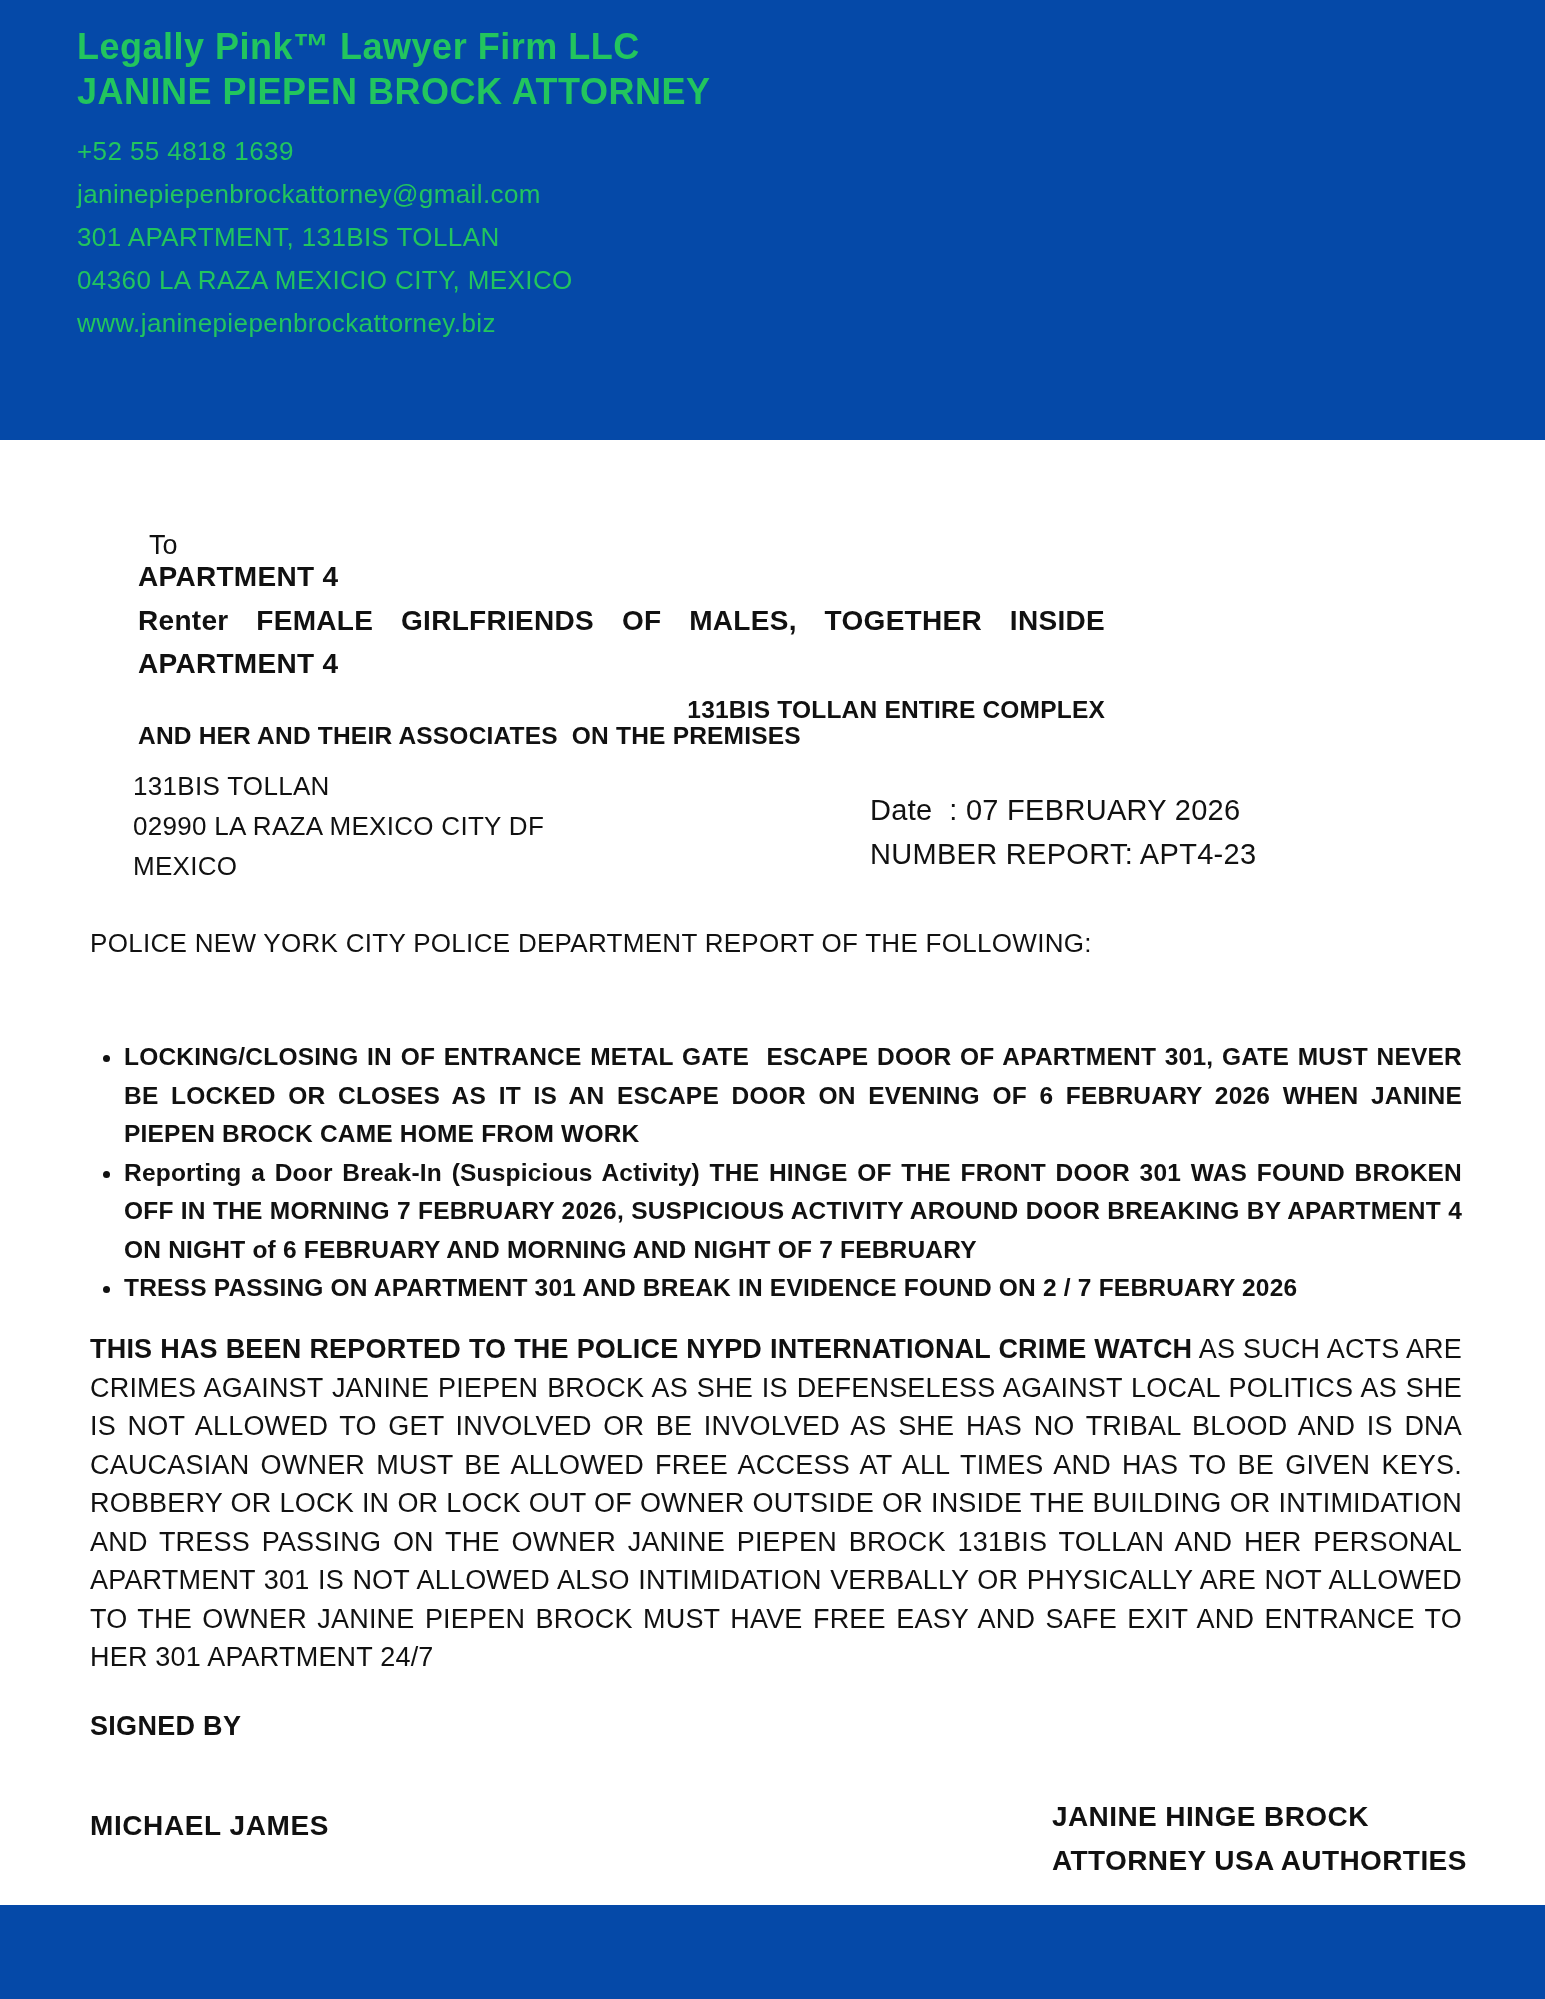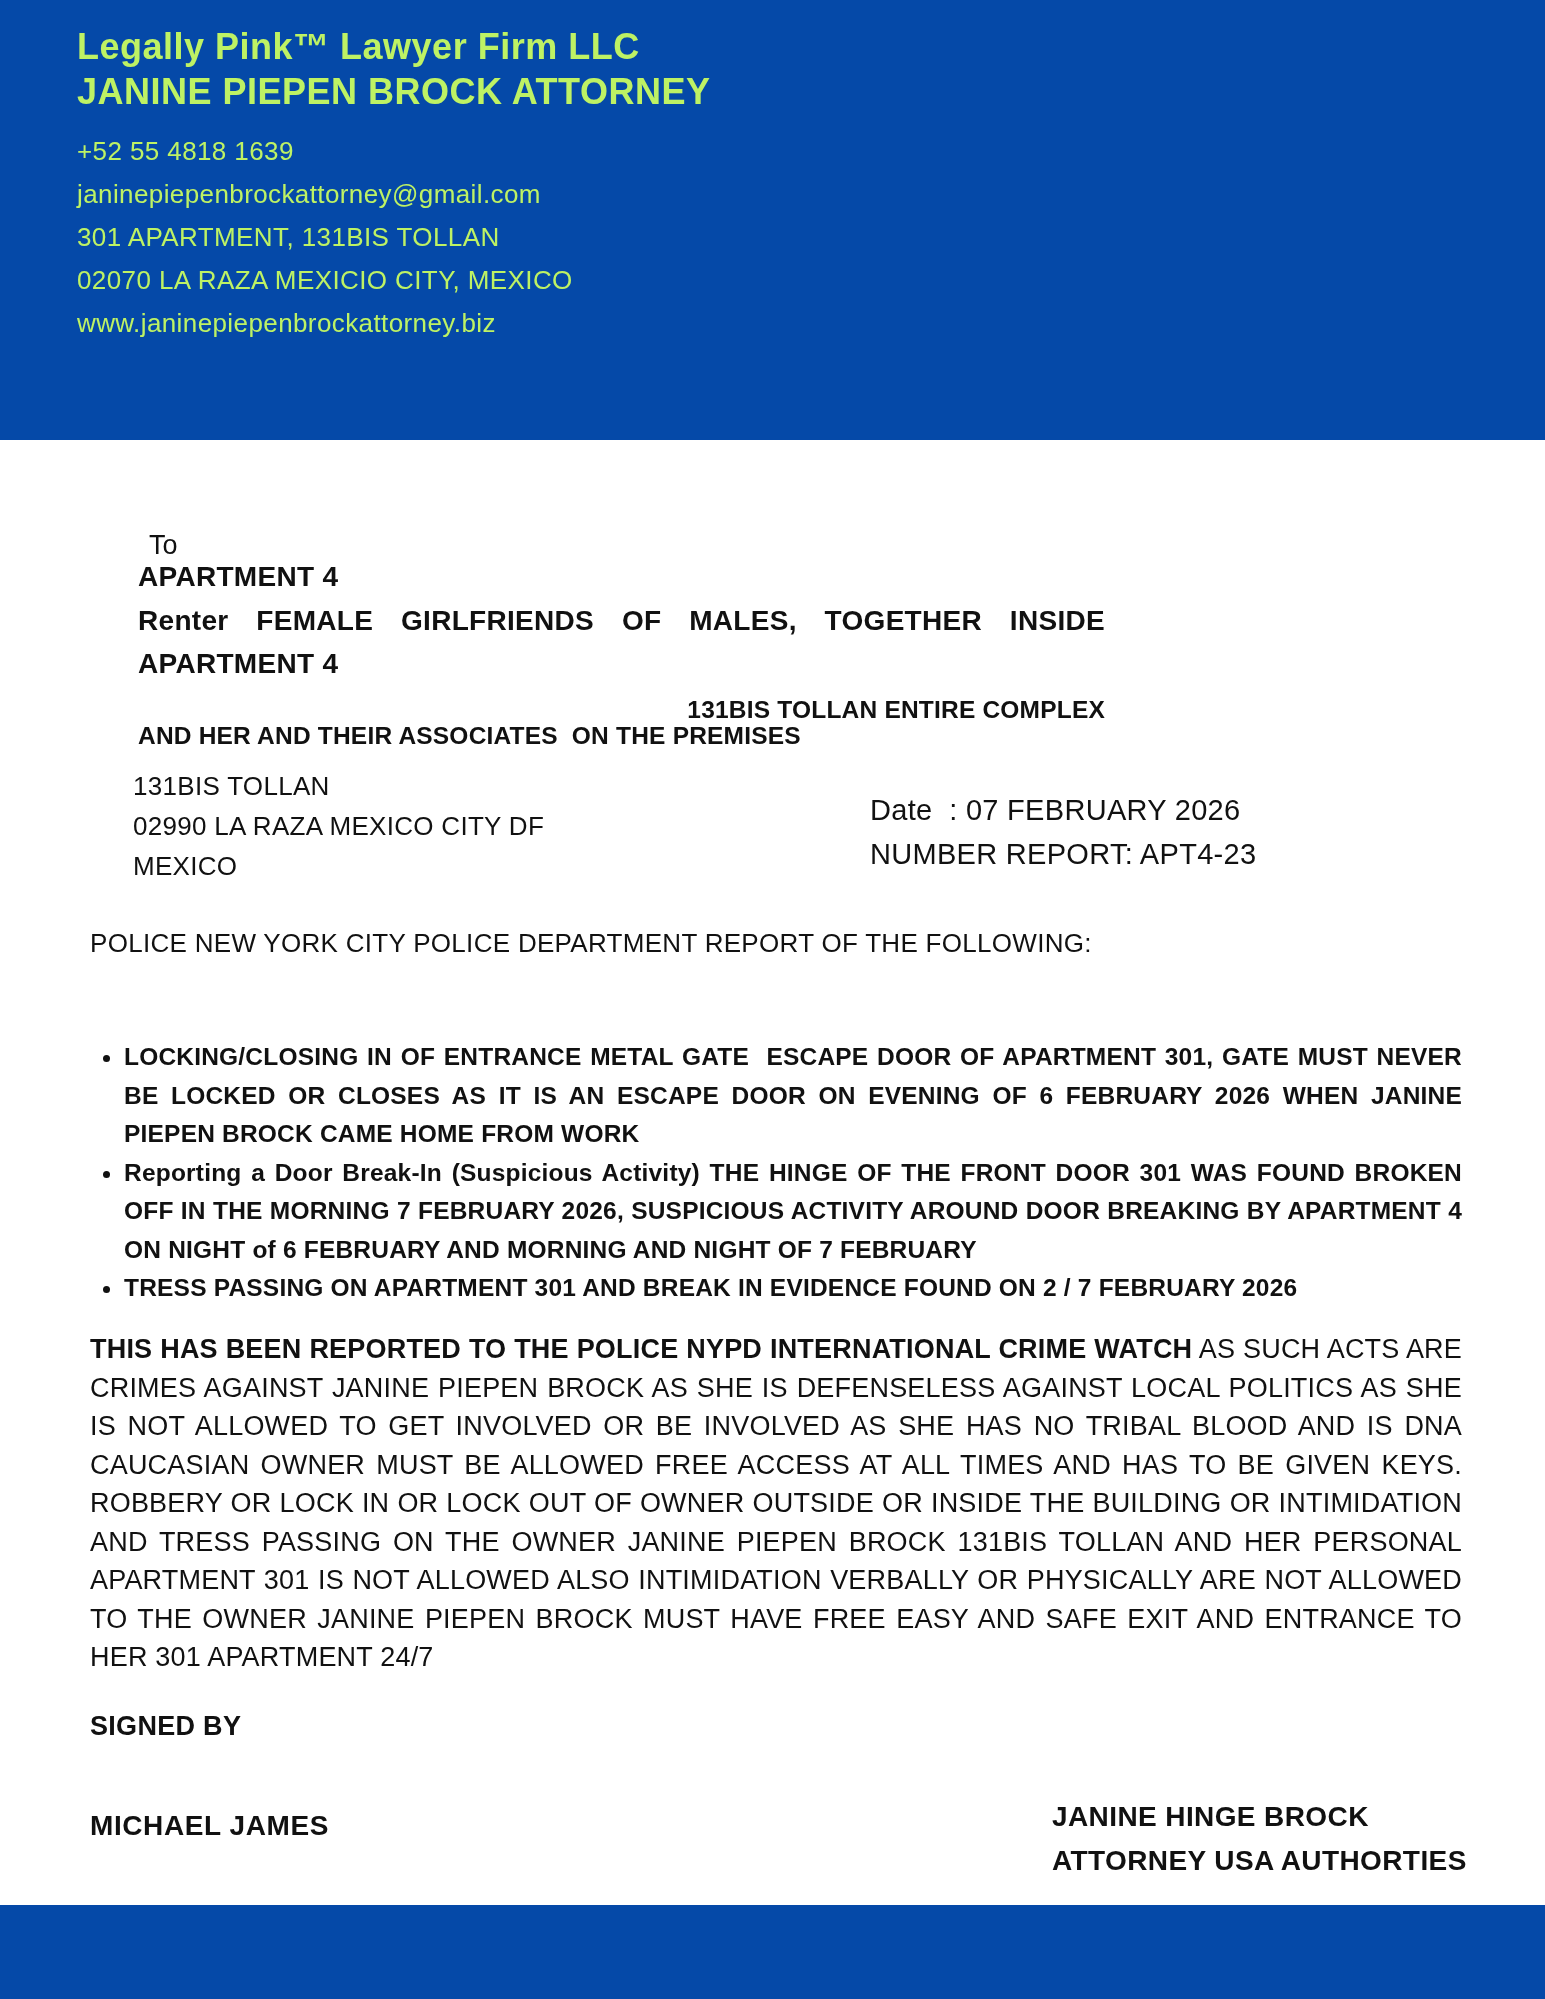--- a/index.html
+++ b/index.html
@@ -13,21 +13,21 @@
     width:1545px;height:1999px;
     background:var(--paper);
     color:var(--ink);
     font-family:"Liberation Sans",sans-serif;
     overflow:hidden;
     margin:0 auto;
   }
   
   .banner{
     position:absolute;top:0;left:0;right:0;height:440px;
-    background:var(--blue);color:#bef264;
+    background:var(--blue);color:#22c55e;
     padding:24px 40px 0 77px;box-sizing:border-box;
   }
   .firm-name{font-size:36px;font-weight:bold;letter-spacing:.5px;line-height:45px;}
   .attorney-name{font-size:36px;font-weight:bold;letter-spacing:.5px;line-height:45px;}
   .banner-contact{margin-top:16px;font-size:26px;font-weight:normal;letter-spacing:.4px;}
   .banner-contact div{line-height:43px;}
   
   .footer-bar{position:absolute;left:0;right:0;bottom:0;height:94px;background:var(--blue);}
   
   .to-block{position:absolute;left:138px;top:531px;width:967px;}
@@ -64,21 +64,21 @@
 
 <div class="page">
 
   <div class="banner">
     <div class="firm-name">Legally Pink™ Lawyer Firm LLC</div>
     <div class="attorney-name">JANINE PIEPEN BROCK ATTORNEY</div>
     <div class="banner-contact">
       <div>+52 55 4818 1639</div>
       <div>janinepiepenbrockattorney@gmail.com</div>
       <div>301 APARTMENT, 131BIS TOLLAN</div>
-      <div>02070 LA RAZA MEXICIO CITY, MEXICO</div>
+      <div>04360 LA RAZA MEXICIO CITY, MEXICO</div>
       <div>www.janinepiepenbrockattorney.biz</div>
     </div>
   </div>
 
   <div class="to-block">
     <div class="to-label">To</div>
     <div class="to-line1">APARTMENT 4</div>
     <div class="to-line2">Renter FEMALE GIRLFRIENDS OF MALES, TOGETHER INSIDE</div>
     <div class="to-line3">APARTMENT 4</div>
     <div class="to-line4">131BIS TOLLAN ENTIRE COMPLEX</div>

